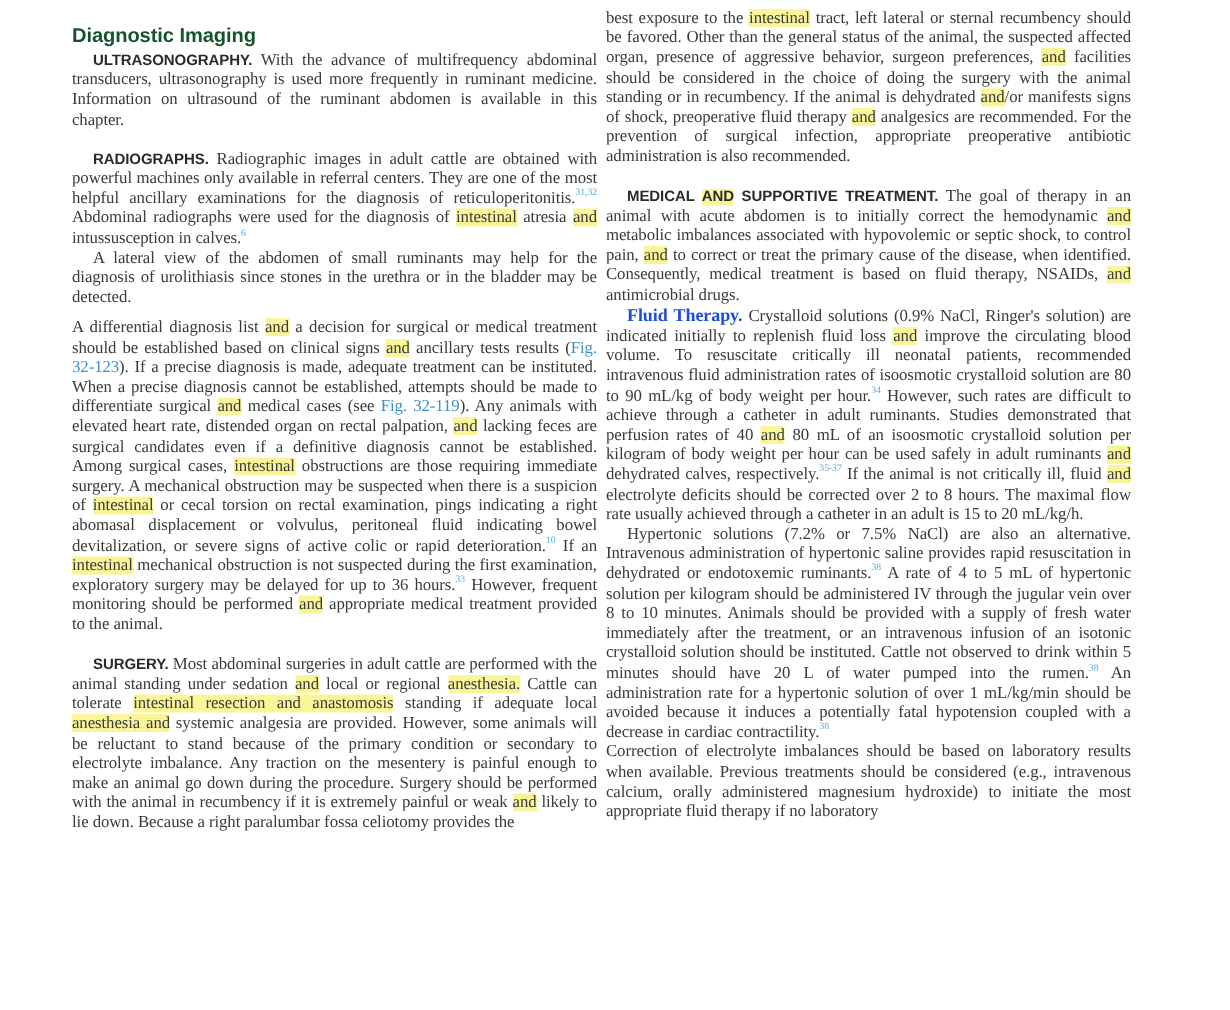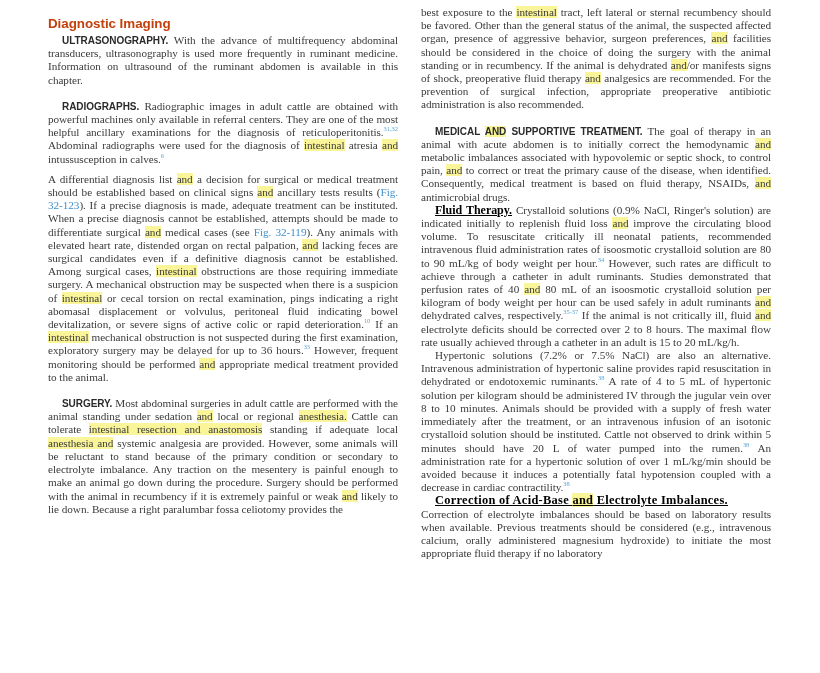--- a/index.html
+++ b/index.html
@@ -16,44 +16,43 @@
   .col {
     position: absolute;
     top: 6px;
     width: 350px;
     font-size: 11.2px;
     line-height: 13.2px;
     text-align: justify;
     letter-spacing: -0.05px;
   }
   .col.left { left: 48px; top: 16px; }
-  .col.right { left: 421px; top: 6px; }
+  .col.right { left: 404px; top: 6px; }
   h2 {
     font-family: "Liberation Sans", "DejaVu Sans", sans-serif;
     font-weight: bold;
     font-size: 13.4px;
-    color: #c2410c;
+    color: #14532d;
     margin: 0 0 2px 0;
     line-height: 16px;
   }
   p { margin: 0; text-indent: 0; }
   p.indent { text-indent: 14px; }
   .gap { height: 13px; }
   .gap-s { height: 7px; }
   .lead {
     font-family: "Liberation Sans", "DejaVu Sans", sans-serif;
     font-weight: bold;
     font-size: 10px;
     color: #2a2a2a;
   }
   .sub {
     font-weight: bold;
     font-size: 12px;
-    color: #000000;
-    text-decoration: underline;
+    color: #1d4ed8;
   }
   .sub.big { font-size: 12.4px; letter-spacing: 0.3px; }
   mark {
     background: #fbf59a;
     color: inherit;
     padding: 0;
   }
   .ref {
     font-size: 6.5px;
     vertical-align: super;
@@ -69,20 +68,21 @@
 
   <div class="col left">
     <h2>Diagnostic Imaging</h2>
 
     <p class="indent"><span class="lead">ULTRASONOGRAPHY.</span><span> With the advance of multifrequency abdominal transducers, ultrasonography is used more frequently in ruminant medicine. Information on ultrasound of the ruminant abdomen is available in this chapter.</span></p>
 
     <div class="gap"></div>
 
     <p class="indent"><span class="lead">RADIOGRAPHS.</span><span> Radiographic images in adult cattle are obtained with powerful machines only available in referral centers. They are one of the most helpful ancillary examinations for the diagnosis of reticuloperitonitis.</span><a class="ref">31,32</a><span> Abdominal radiographs were used for the diagnosis of </span><mark>intestinal</mark><span> atresia </span><mark>and</mark><span> intussusception in calves.</span><a class="ref">6</a></p>
 
+    <p class="indent">A lateral view of the abdomen of small ruminants may help for the diagnosis of urolithiasis since stones in the urethra or in the bladder may be detected.</p>
 
     <div class="gap-s"></div>
 
     <p><span>A differential diagnosis list </span><mark>and</mark><span> a decision for surgical or medical treatment should be established based on clinical signs </span><mark>and</mark><span> ancillary tests results (</span><a class="fig">Fig. 32-123</a><span>). If a precise diagnosis is made, adequate treatment can be instituted. When a precise diagnosis cannot be established, attempts should be made to differentiate surgical </span><mark>and</mark><span> medical cases (see </span><a class="fig">Fig. 32-119</a><span>). Any animals with elevated heart rate, distended organ on rectal palpation, </span><mark>and</mark><span> lacking feces are surgical candidates even if a definitive diagnosis cannot be established. Among surgical cases, </span><mark>intestinal</mark><span> obstructions are those requiring immediate surgery. A mechanical obstruction may be suspected when there is a suspicion of </span><mark>intestinal</mark><span> or cecal torsion on rectal examination, pings indicating a right abomasal displacement or volvulus, peritoneal fluid indicating bowel devitalization, or severe signs of active colic or rapid deterioration.</span><a class="ref">10</a><span> If an </span><mark>intestinal</mark><span> mechanical obstruction is not suspected during the first examination, exploratory surgery may be delayed for up to 36 hours.</span><a class="ref">33</a><span> However, frequent monitoring should be performed </span><mark>and</mark><span> appropriate medical treatment provided to the animal.</span></p>
 
     <div class="gap"></div>
 
     <p class="indent"><span class="lead">SURGERY.</span><span> Most abdominal surgeries in adult cattle are performed with the animal standing under sedation </span><mark>and</mark><span> local or regional </span><mark>anesthesia.</mark><span> Cattle can tolerate </span><mark>intestinal resection and anastomosis</mark><span> standing if adequate local </span><mark>anesthesia and</mark><span> systemic analgesia are provided. However, some animals will be reluctant to stand because of the primary condition or secondary to electrolyte imbalance. Any traction on the mesentery is painful enough to make an animal go down during the procedure. Surgery should be performed with the animal in recumbency if it is extremely painful or weak </span><mark>and</mark><span> likely to lie down. Because a right paralumbar fossa celiotomy provides the</span></p>
   </div>
 
@@ -90,17 +90,16 @@
     <p><span>best exposure to the </span><mark>intestinal</mark><span> tract, left lateral or sternal recumbency should be favored. Other than the general status of the animal, the suspected affected organ, presence of aggressive behavior, surgeon preferences, </span><mark>and</mark><span> facilities should be considered in the choice of doing the surgery with the animal standing or in recumbency. If the animal is dehydrated </span><mark>and</mark><span>/or manifests signs of shock, preoperative fluid therapy </span><mark>and</mark><span> analgesics are recommended. For the prevention of surgical infection, appropriate preoperative antibiotic administration is also recommended.</span></p>
 
     <div class="gap"></div>
 
     <p class="indent"><span class="lead"><span>MEDICAL </span><mark>AND</mark><span> SUPPORTIVE TREATMENT.</span></span><span> The goal of therapy in an animal with acute abdomen is to initially correct the hemodynamic </span><mark>and</mark><span> metabolic imbalances associated with hypovolemic or septic shock, to control pain, </span><mark>and</mark><span> to correct or treat the primary cause of the disease, when identified. Consequently, medical treatment is based on fluid therapy, NSAIDs, </span><mark>and</mark><span> antimicrobial drugs.</span></p>
 
     <p class="indent"><span class="sub">Fluid Therapy.</span><span> Crystalloid solutions (0.9% NaCl, Ringer's solution) are indicated initially to replenish fluid loss </span><mark>and</mark><span> improve the circulating blood volume. To resuscitate critically ill neonatal patients, recommended intravenous fluid administration rates of isoosmotic crystalloid solution are 80 to 90 mL/kg of body weight per hour.</span><a class="ref">34</a><span> However, such rates are difficult to achieve through a catheter in adult ruminants. Studies demonstrated that perfusion rates of 40 </span><mark>and</mark><span> 80 mL of an isoosmotic crystalloid solution per kilogram of body weight per hour can be used safely in adult ruminants </span><mark>and</mark><span> dehydrated calves, respectively.</span><a class="ref">35-37</a><span> If the animal is not critically ill, fluid </span><mark>and</mark><span> electrolyte deficits should be corrected over 2 to 8 hours. The maximal flow rate usually achieved through a catheter in an adult is 15 to 20 mL/kg/h.</span></p>
 
     <p class="indent"><span>Hypertonic solutions (7.2% or 7.5% NaCl) are also an alternative. Intravenous administration of hypertonic saline provides rapid resuscitation in dehydrated or endotoxemic ruminants.</span><a class="ref">38</a><span> A rate of 4 to 5 mL of hypertonic solution per kilogram should be administered IV through the jugular vein over 8 to 10 minutes. Animals should be provided with a supply of fresh water immediately after the treatment, or an intravenous infusion of an isotonic crystalloid solution should be instituted. Cattle not observed to drink within 5 minutes should have 20 L of water pumped into the rumen.</span><a class="ref">38</a><span> An administration rate for a hypertonic solution of over 1 mL/kg/min should be avoided because it induces a potentially fatal hypotension coupled with a decrease in cardiac contractility.</span><a class="ref">38</a></p>
 
-    <p class="indent"><span class="sub big"><span>Correction of Acid-Base </span><mark>and</mark><span> Electrolyte Imbalances.</span></span></p>
     <p>Correction of electrolyte imbalances should be based on laboratory results when available. Previous treatments should be considered (e.g., intravenous calcium, orally administered magnesium hydroxide) to initiate the most appropriate fluid therapy if no laboratory</p>
   </div>
 
 </div>
 
 </body></html>

